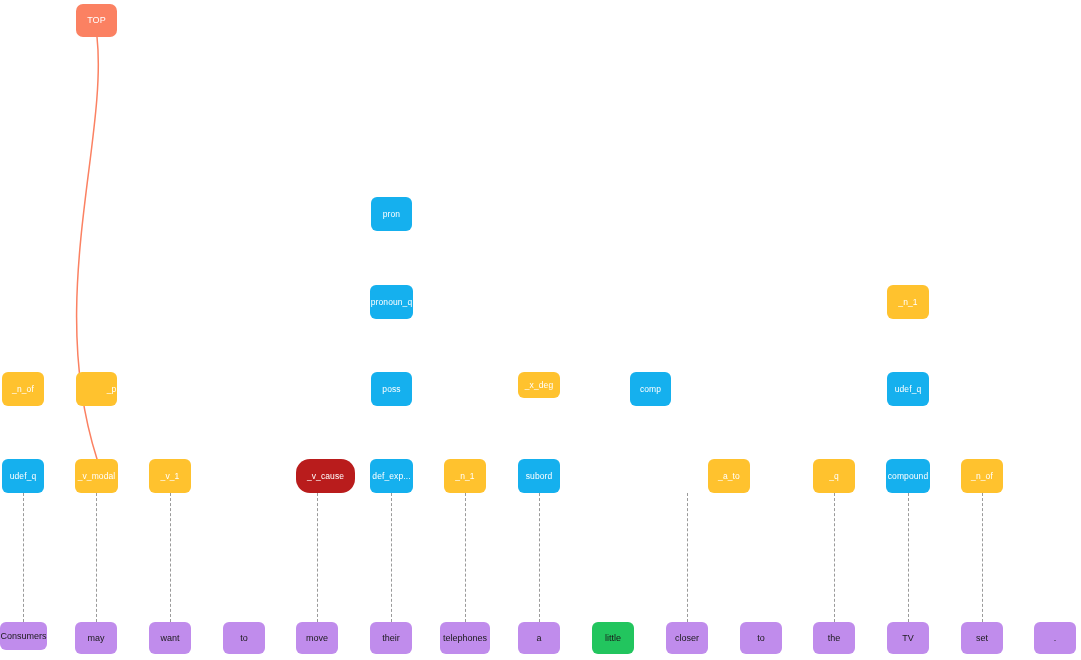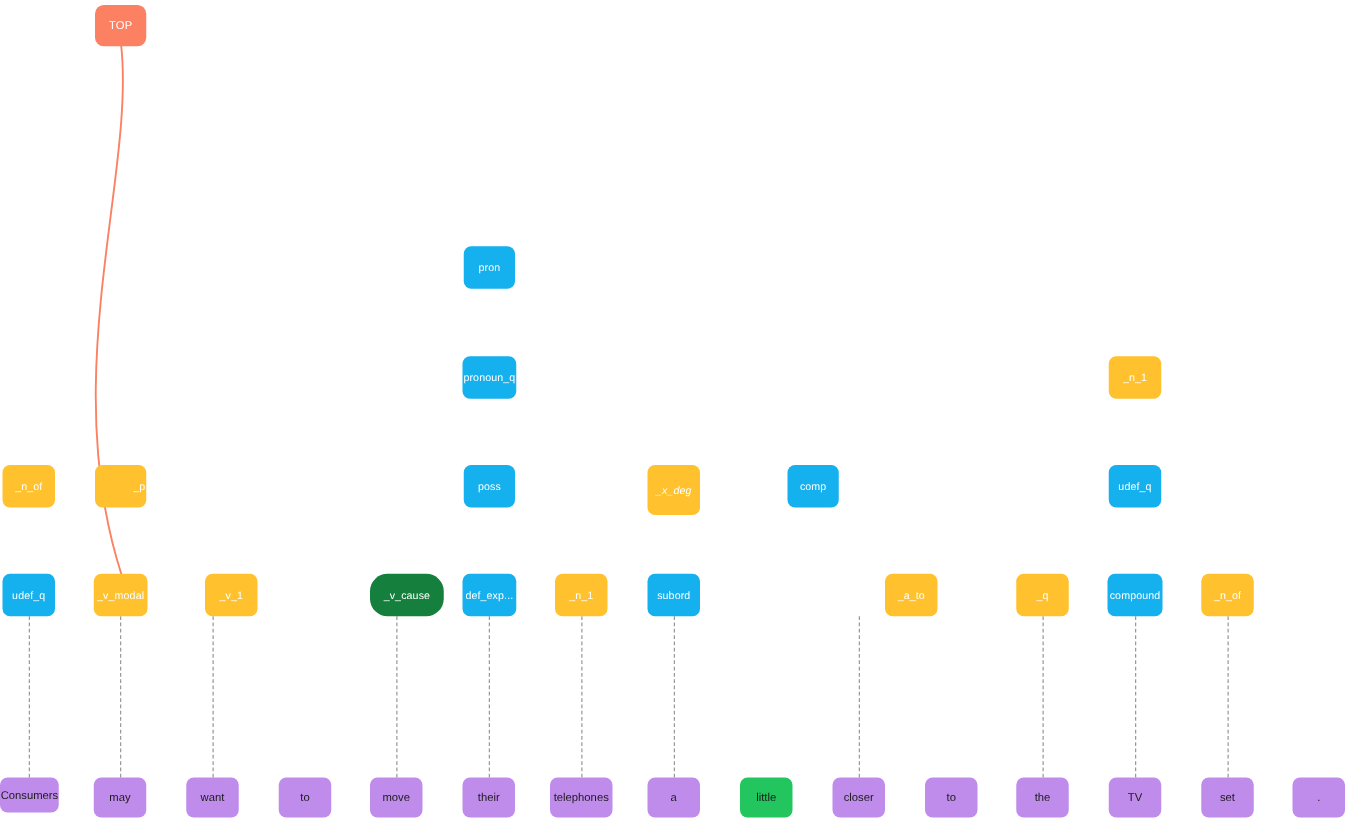--- a/index.html
+++ b/index.html
@@ -92,30 +92,30 @@
       <div class="dashline" style="left: 687px; top: 493px; height: 129px; border-left-color: rgb(154, 154, 154);"></div>
       <div class="dashline" style="left: 834px; top: 493px; height: 129px; border-left-color: rgb(154, 154, 154);"></div>
       <div class="dashline" style="left: 908px; top: 493px; height: 129px; border-left-color: rgb(154, 154, 154);"></div>
       <div class="dashline" style="left: 982px; top: 493px; height: 129px; border-left-color: rgb(154, 154, 154);"></div>
     </div>
   <div id="node-layer">
       <div class="node top-node" style="left: 76px; top: 4px; width: 41px; height: 33px; background: rgb(251, 129, 98);">TOP</div>
       <div class="node" style="left: 2px; top: 372px; width: 42px; height: 34px; background: rgb(255, 194, 46);">_n_of</div>
       <div class="node" style="left: 76px; top: 372px; width: 41px; height: 34px; background: rgb(255, 194, 46); padding-left: 32px;">_p</div>
       <div class="node" style="left: 371px; top: 372px; width: 41px; height: 34px; background: rgb(21, 176, 238);">poss</div>
-      <div class="node" style="left: 518px; top: 372px; width: 42px; height: 40px; background: rgb(255, 194, 46); font-style: italic;">_x_deg</div>
+      <div class="node" style="left: 518px; top: 372px; width: 42px; height: 26px; background: rgb(255, 194, 46);">_x_deg</div>
       <div class="node" style="left: 630px; top: 372px; width: 41px; height: 34px; background: rgb(21, 176, 238);">comp</div>
       <div class="node" style="left: 887px; top: 372px; width: 42px; height: 34px; background: rgb(21, 176, 238);">udef_q</div>
       <div class="node" style="left: 371px; top: 197px; width: 41px; height: 34px; background: rgb(21, 176, 238);">pron</div>
       <div class="node" style="left: 370px; top: 285px; width: 43px; height: 34px; background: rgb(21, 176, 238);">pronoun_q</div>
       <div class="node" style="left: 887px; top: 285px; width: 42px; height: 34px; background: rgb(255, 194, 46);">_n_1</div>
       <div class="node" style="left: 2px; top: 459px; width: 42px; height: 34px; background: rgb(21, 176, 238);">udef_q</div>
       <div class="node" style="left: 75px; top: 459px; width: 43px; height: 34px; background: rgb(255, 194, 46);">_v_modal</div>
-      <div class="node" style="left: 164px; top: 459px; width: 42px; height: 34px; background: rgb(255, 194, 46);">_v_1</div>
-      <div class="node" style="left: 296px; top: 459px; width: 59px; height: 34px; background: #15803d; border-radius: 14px;">_v_cause</div>
+      <div class="node" style="left: 149px; top: 459px; width: 42px; height: 34px; background: rgb(255, 194, 46);">_v_1</div>
+      <div class="node" style="left: 296px; top: 459px; width: 59px; height: 34px; background: #b91c1c; border-radius: 14px;">_v_cause</div>
       <div class="node" style="left: 370px; top: 459px; width: 43px; height: 34px; background: rgb(21, 176, 238);">def_exp...</div>
       <div class="node" style="left: 444px; top: 459px; width: 42px; height: 34px; background: rgb(255, 194, 46);">_n_1</div>
       <div class="node" style="left: 518px; top: 459px; width: 42px; height: 34px; background: rgb(21, 176, 238);">subord</div>
       <div class="node" style="left: 666px; top: 459px; width: 42px; height: 34px; background: rgb(255, 194, 46); margin-left: 42px;">_a_to</div>
       <div class="node" style="left: 813px; top: 459px; width: 42px; height: 34px; background: rgb(255, 194, 46);">_q</div>
       <div class="node" style="left: 886px; top: 459px; width: 44px; height: 34px; background: rgb(21, 176, 238);">compound</div>
       <div class="node" style="left: 961px; top: 459px; width: 42px; height: 34px; background: rgb(255, 194, 46);">_n_of</div>
     </div>
   <div id="token-layer">
       <div class="token" style="left: 0px; top: 622px; width: 47px; height: 28px; background: rgb(192, 140, 236); color: rgb(26, 26, 26);">Consumers</div>

